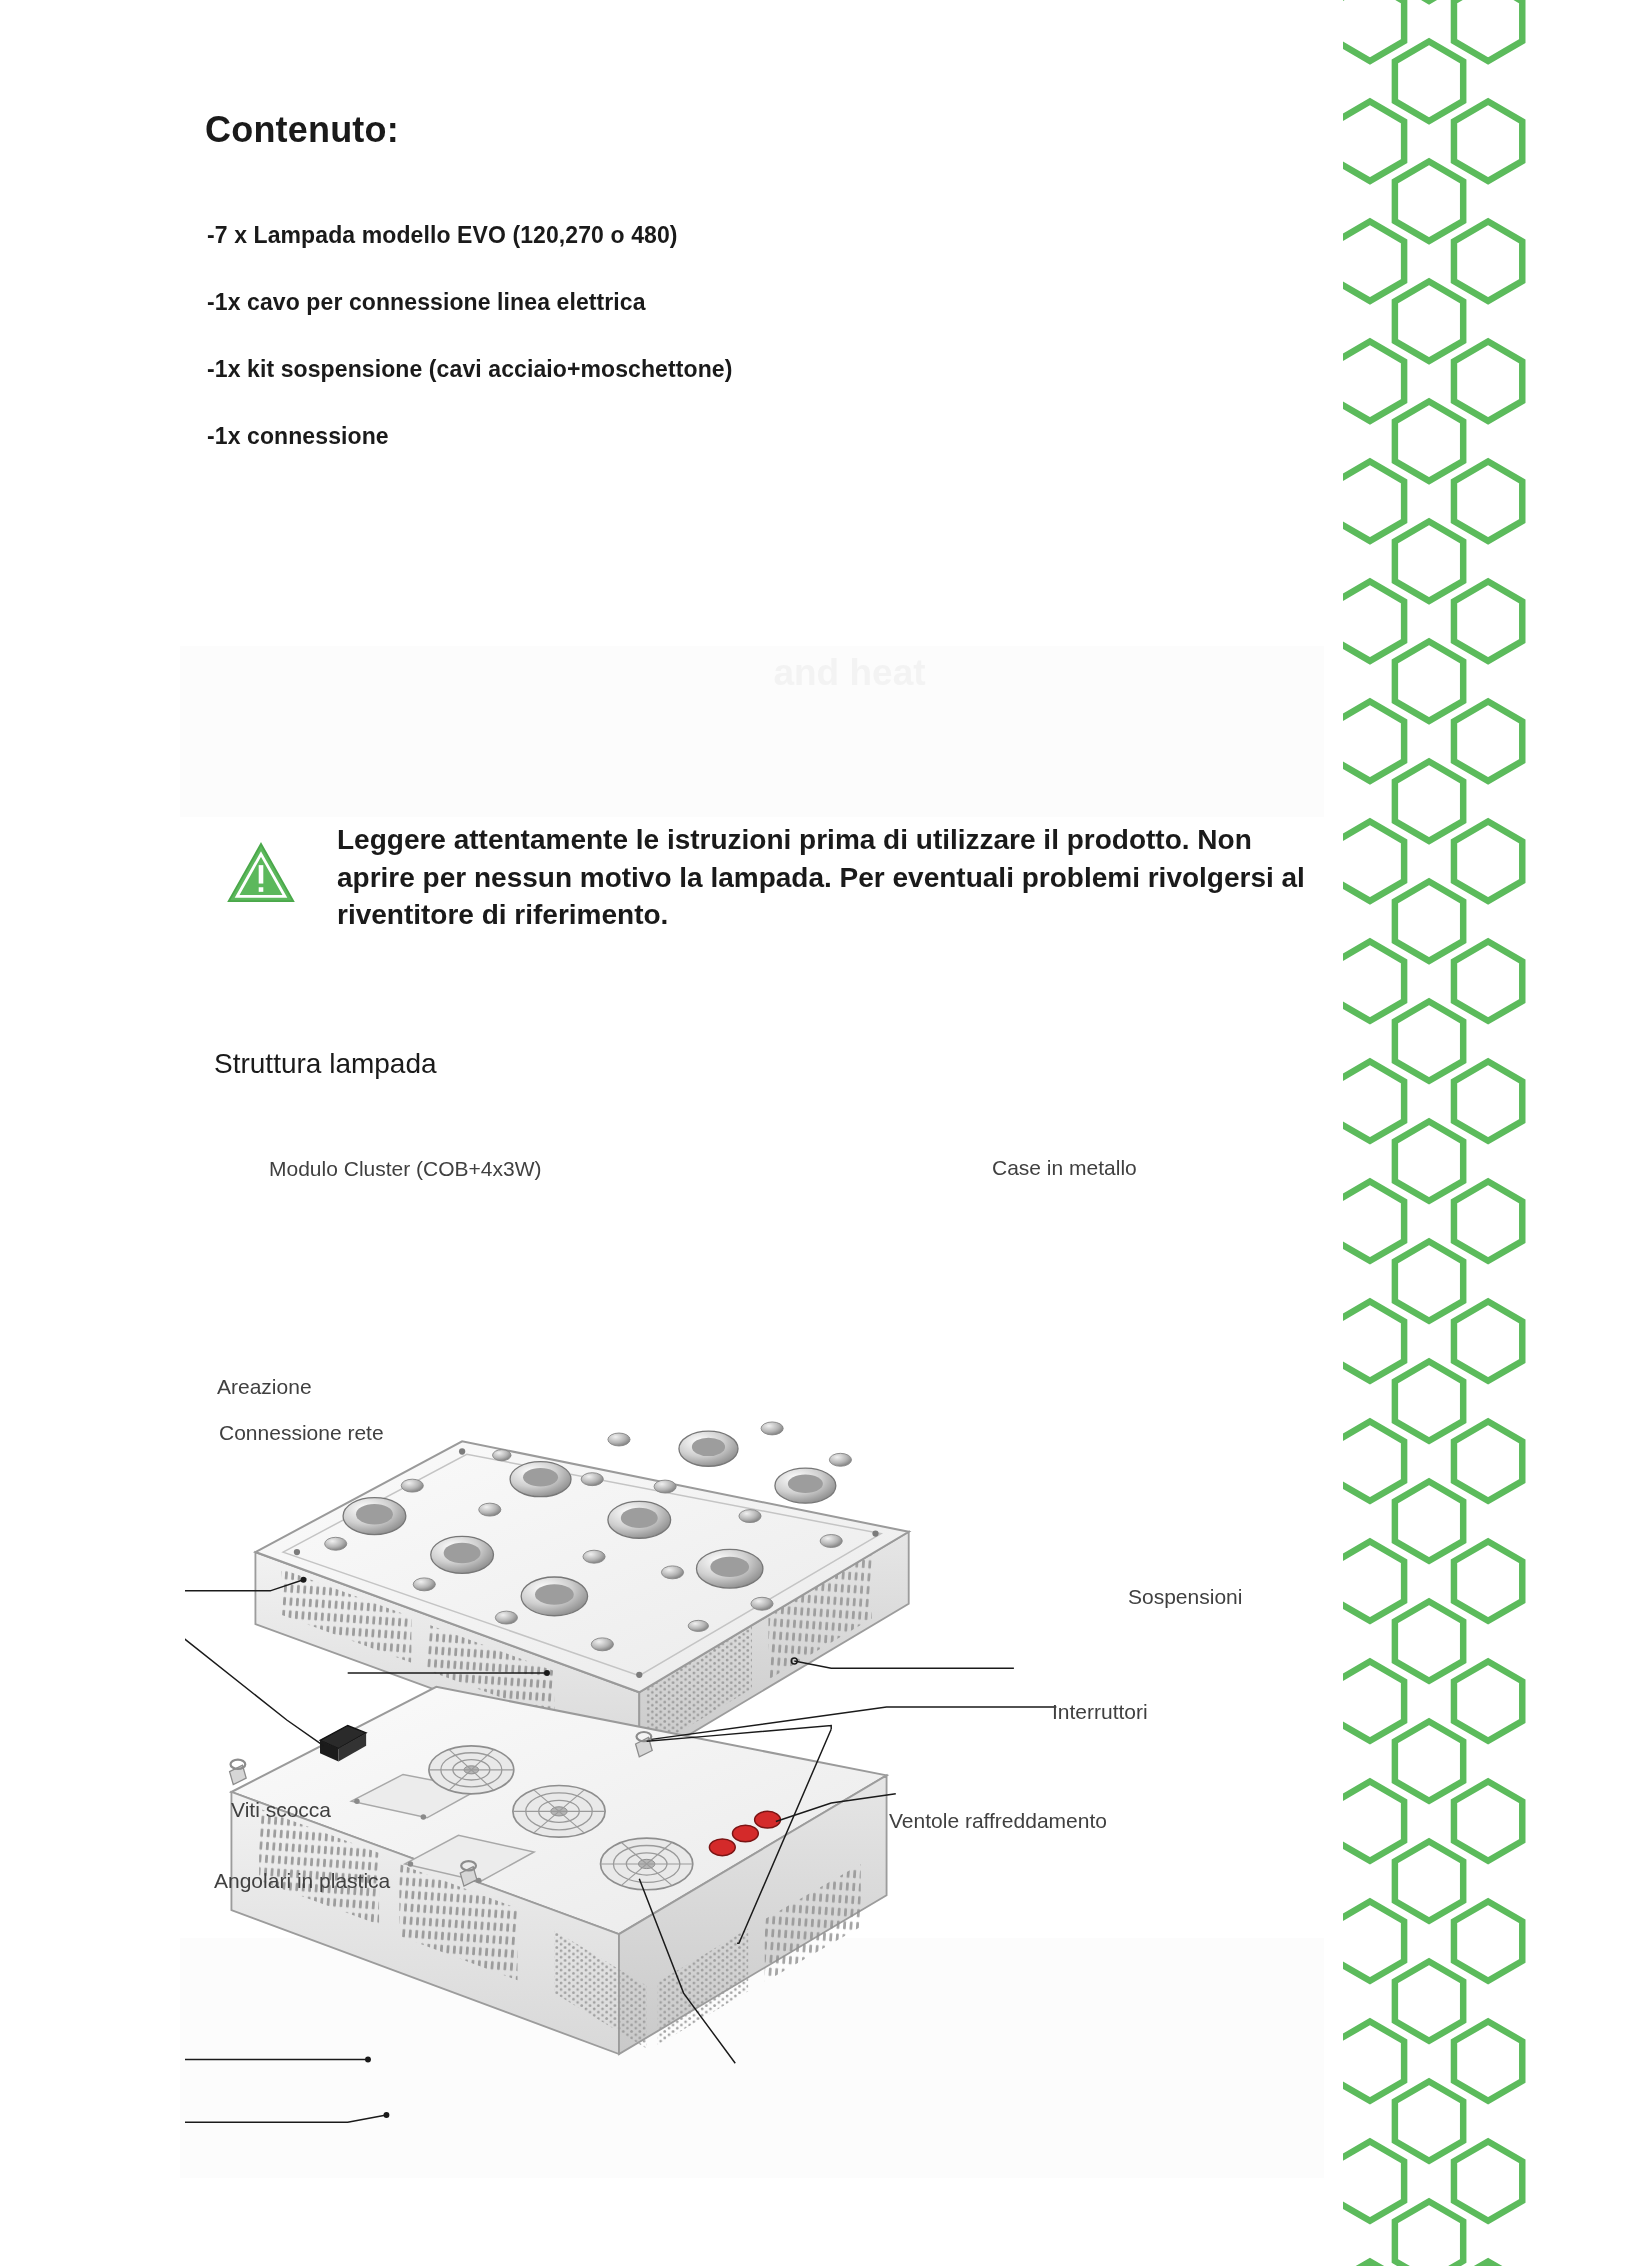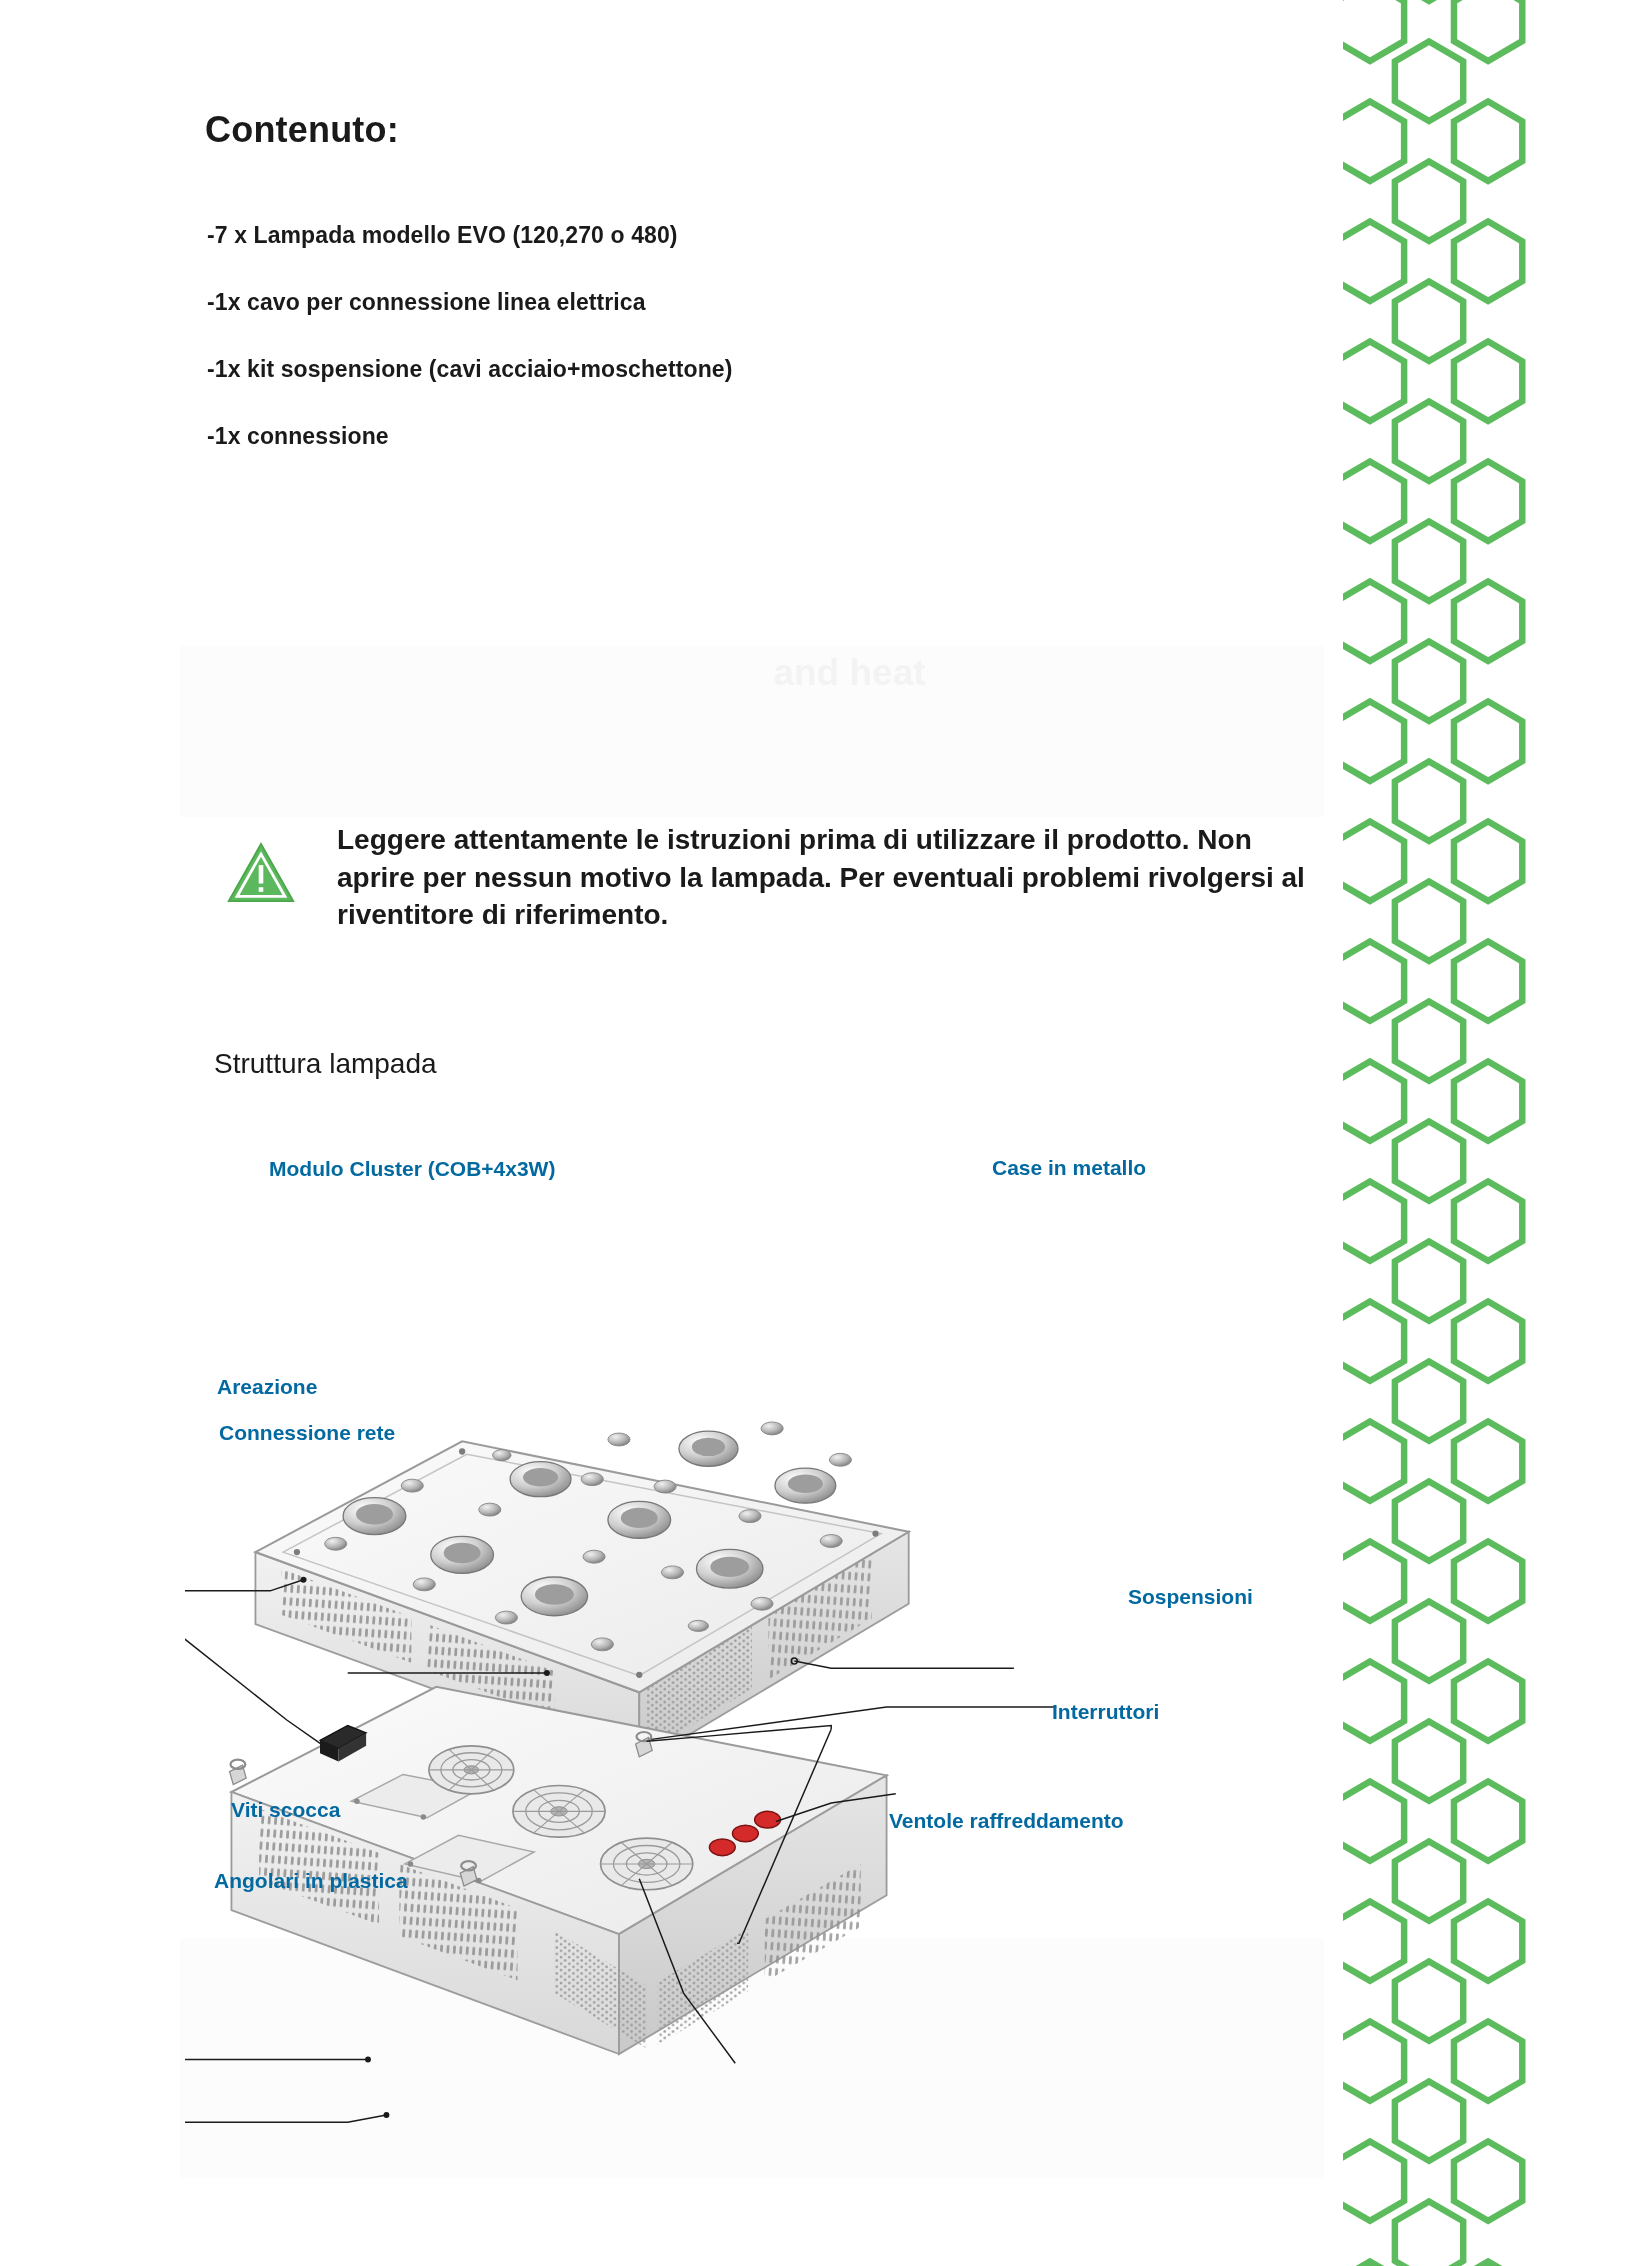--- a/index.html
+++ b/index.html
@@ -108,23 +108,22 @@
     left: 185px;
     top: 1135px;
     width: 1154px;
     height: 1015px;
   }
   .diagram svg { display:block; }
 
   .callout {
     position: absolute;
     font-size: 21px;
-    color: #0369a1;
+    color: #404040;
     white-space: nowrap;
-    font-weight: bold;
   }
 </style>
 </head>
 <body>
 
 <div class="ghost-block" style="left:180px;top:646px;width:1144px;height:171px;"></div>
 <div class="ghost-block" style="left:180px;top:1938px;width:1144px;height:240px;"></div>
 <div class="ghost-text">and heat</div>
 
 <div class="honeycomb-strip">

